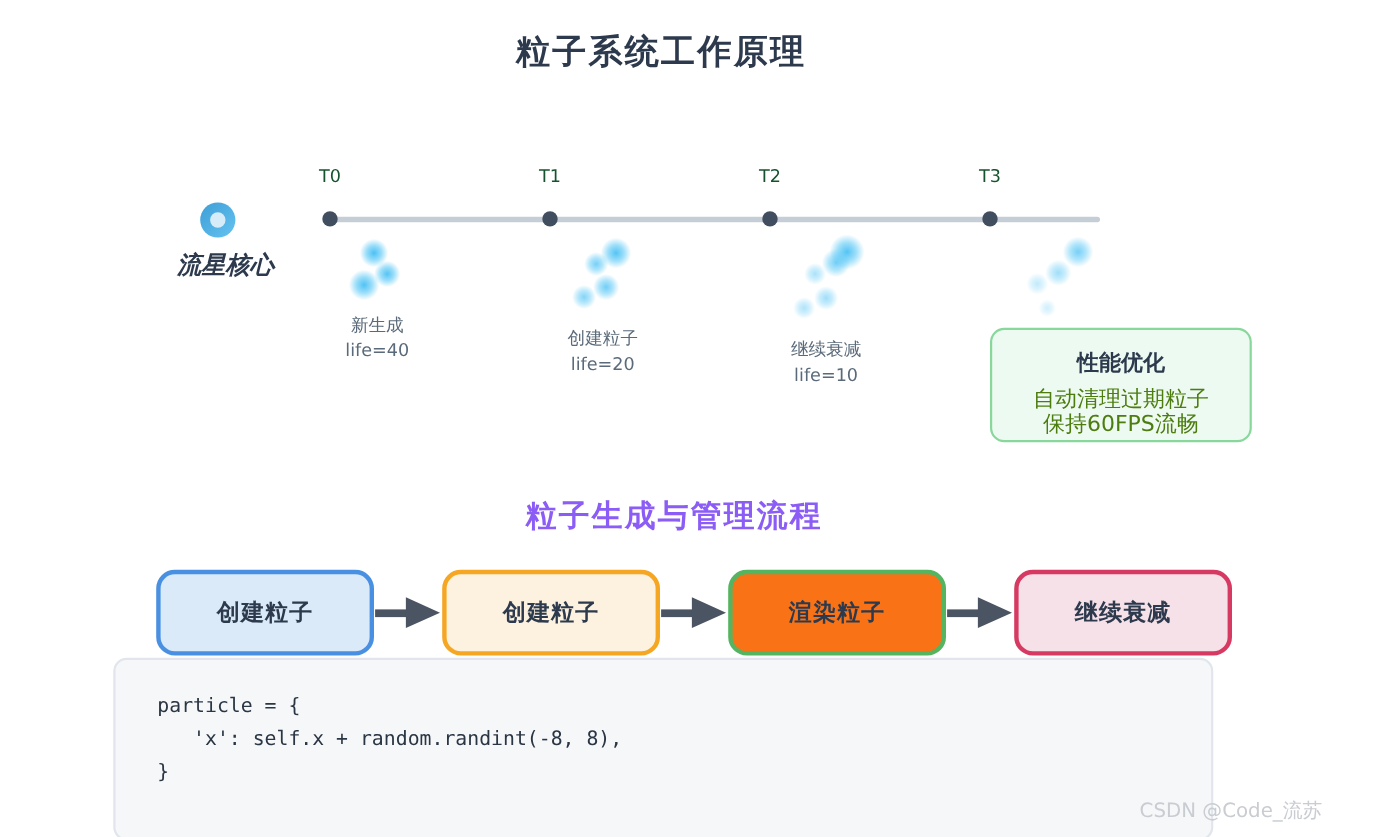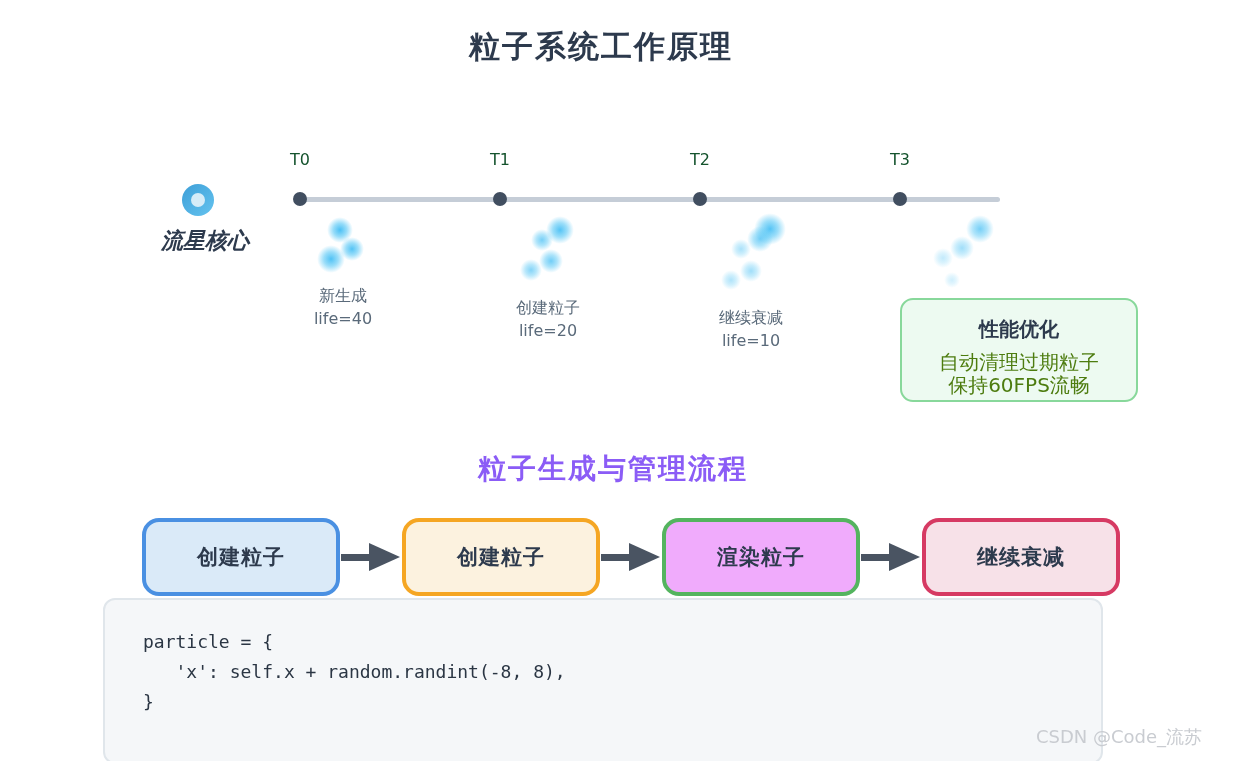--- a/index.html
+++ b/index.html
@@ -188,21 +188,21 @@
   <div class="flow-step" style="left: 142px; border-color: rgb(74, 144, 226); background: rgb(218, 234, 248);">创建粒子</div>
   <div class="flow-arrow" style="left:341px">
     <div class="shaft"></div>
     <div class="head"></div>
   </div>
   <div class="flow-step" style="left: 402px; border-color: rgb(245, 166, 35); background: rgb(252, 242, 223);">创建粒子</div>
   <div class="flow-arrow" style="left:601px">
     <div class="shaft"></div>
     <div class="head"></div>
   </div>
-  <div class="flow-step" style="left: 662px; border-color: rgb(84, 180, 95); background: #f0abfc;">渲染粒子</div>
+  <div class="flow-step" style="left: 662px; border-color: rgb(84, 180, 95); background: #f97316;">渲染粒子</div>
   <div class="flow-arrow" style="left:861px">
     <div class="shaft"></div>
     <div class="head"></div>
   </div>
   <div class="flow-step" style="left: 922px; border-color: rgb(214, 58, 99); background: rgb(247, 225, 232);">继续衰减</div>
 
   <div class="code-block">
     <div class="code-line">particle = {</div>
     <div class="code-line">   'x': self.x + random.randint(-8, 8),</div>
     <div class="code-line">}</div>

